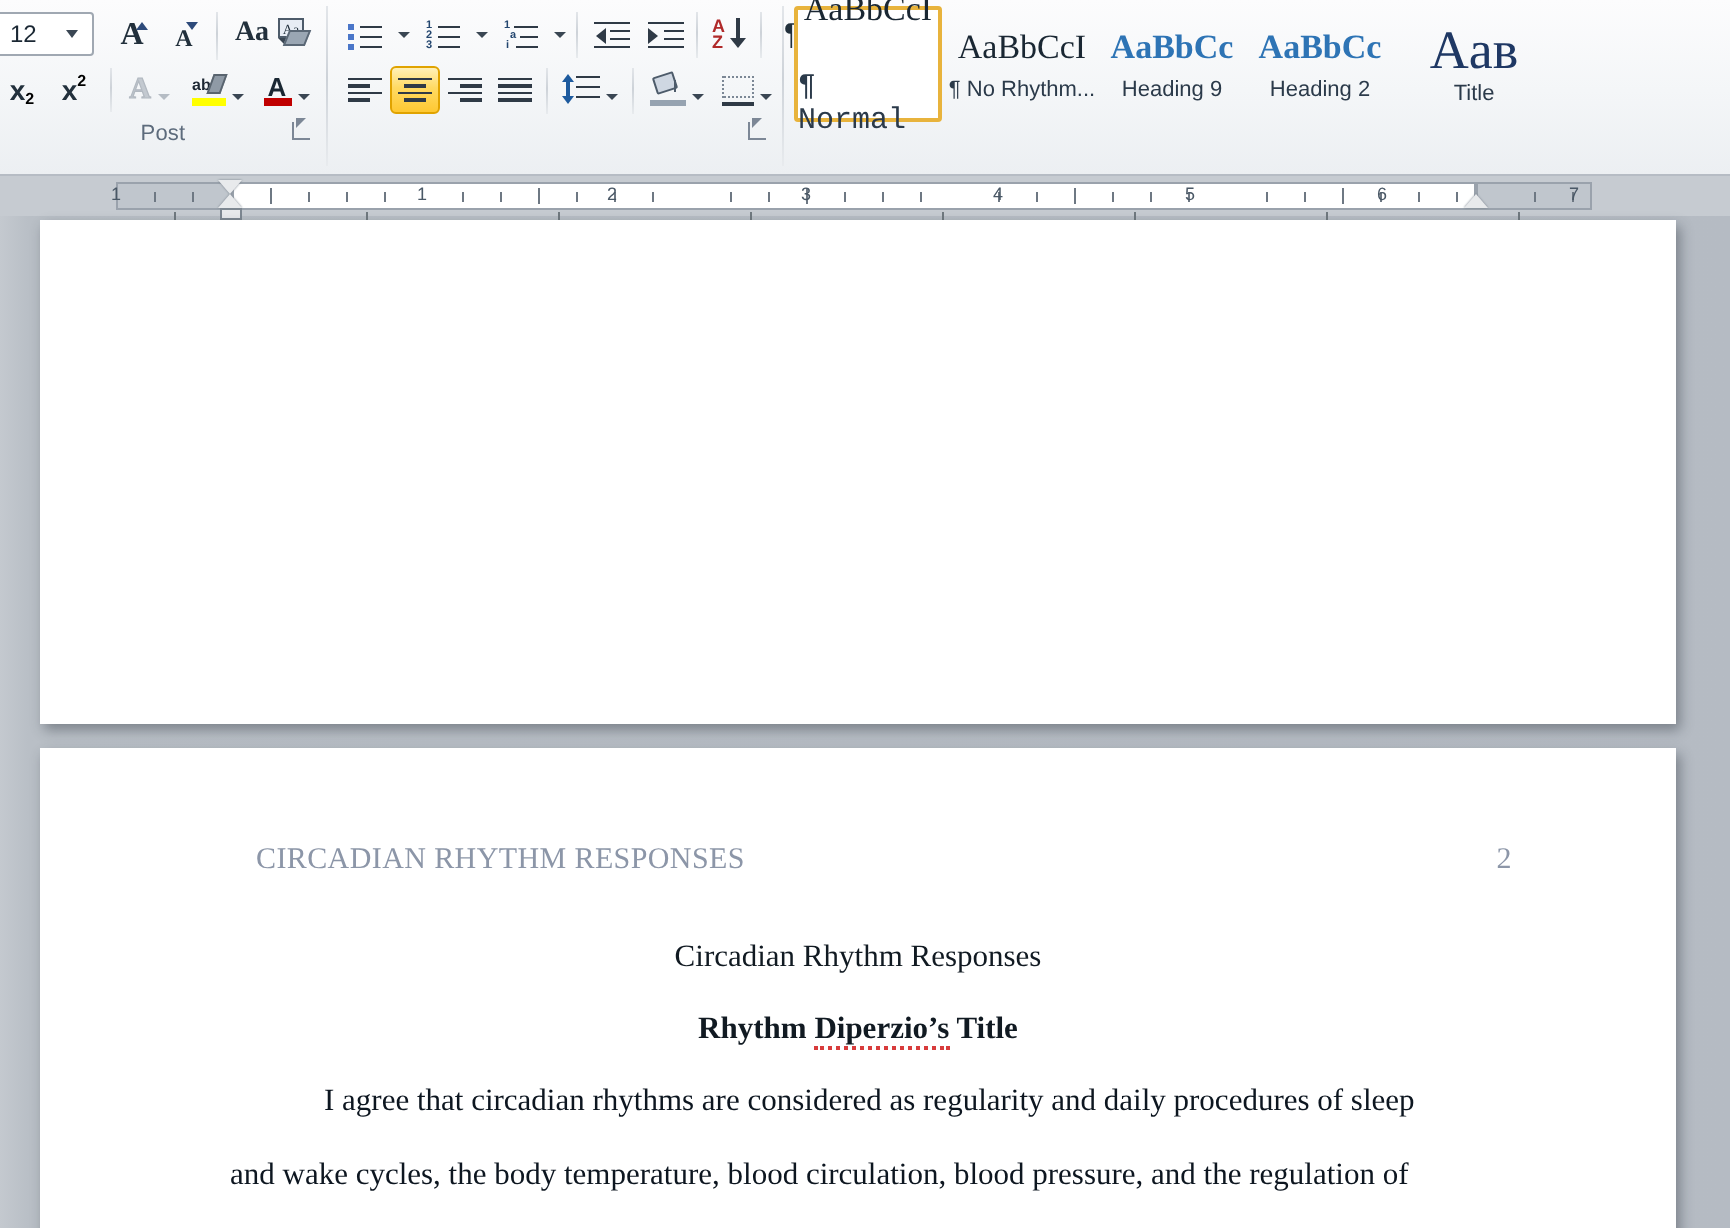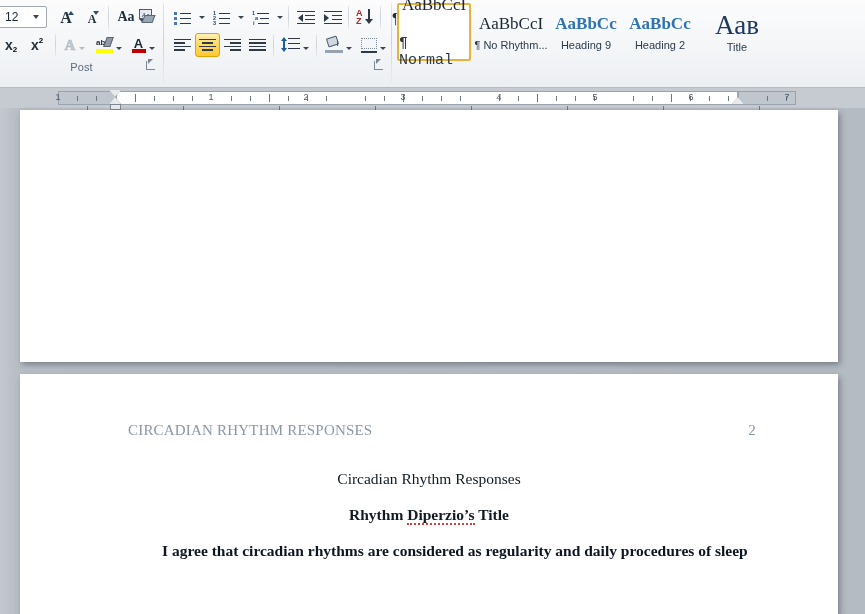--- a/index.html
+++ b/index.html
@@ -142,21 +142,20 @@
   .hdr-right { left: auto; right: 82px; width: auto; }
   .doc-p {
     position: absolute; left: 0; width: 100%;
     font-family: "Liberation Serif", serif; color: #111a22;
     text-align: center;
   }
   .body-line {
     position: absolute; left: 96px; width: 632px;
     font-family: "Liberation Serif", serif; font-size: 15.5px; color: #0d1620;
     white-space: nowrap;
-    font-weight: bold;
   }
   .spell {
     border-bottom: 2px dotted #d83c3c;
     padding-bottom: 0px;
   }
   .bold { font-weight: bold; }
 </style>
 </head>
 <body>
 
@@ -504,16 +503,17 @@
       <div class="hdr-line hdr-left" style="top:48px;">CIRCADIAN RHYTHM RESPONSES</div>
       <div class="hdr-line hdr-right" style="top:48px;">2</div>
 
       <div class="doc-p" style="top:96px;font-size:15.5px;">Circadian Rhythm Responses</div>
 
       <div class="doc-p bold" style="top:132px;font-size:15.5px;">
         <span>Rhythm </span><span class="spell">Diperzio’s</span><span> Title</span>
       </div>
 
       <div class="body-line" style="top:168px;text-indent:46px;">I agree that circadian rhythms are considered as regularity and daily procedures of sleep</div>
+      <div class="body-line" style="top:205px;left:95px;width:640px;">and wake cycles, the body temperature, blood circulation, blood pressure, and the regulation of</div>
     </div>
 
   </div>
 </div>
 
 </body></html>

